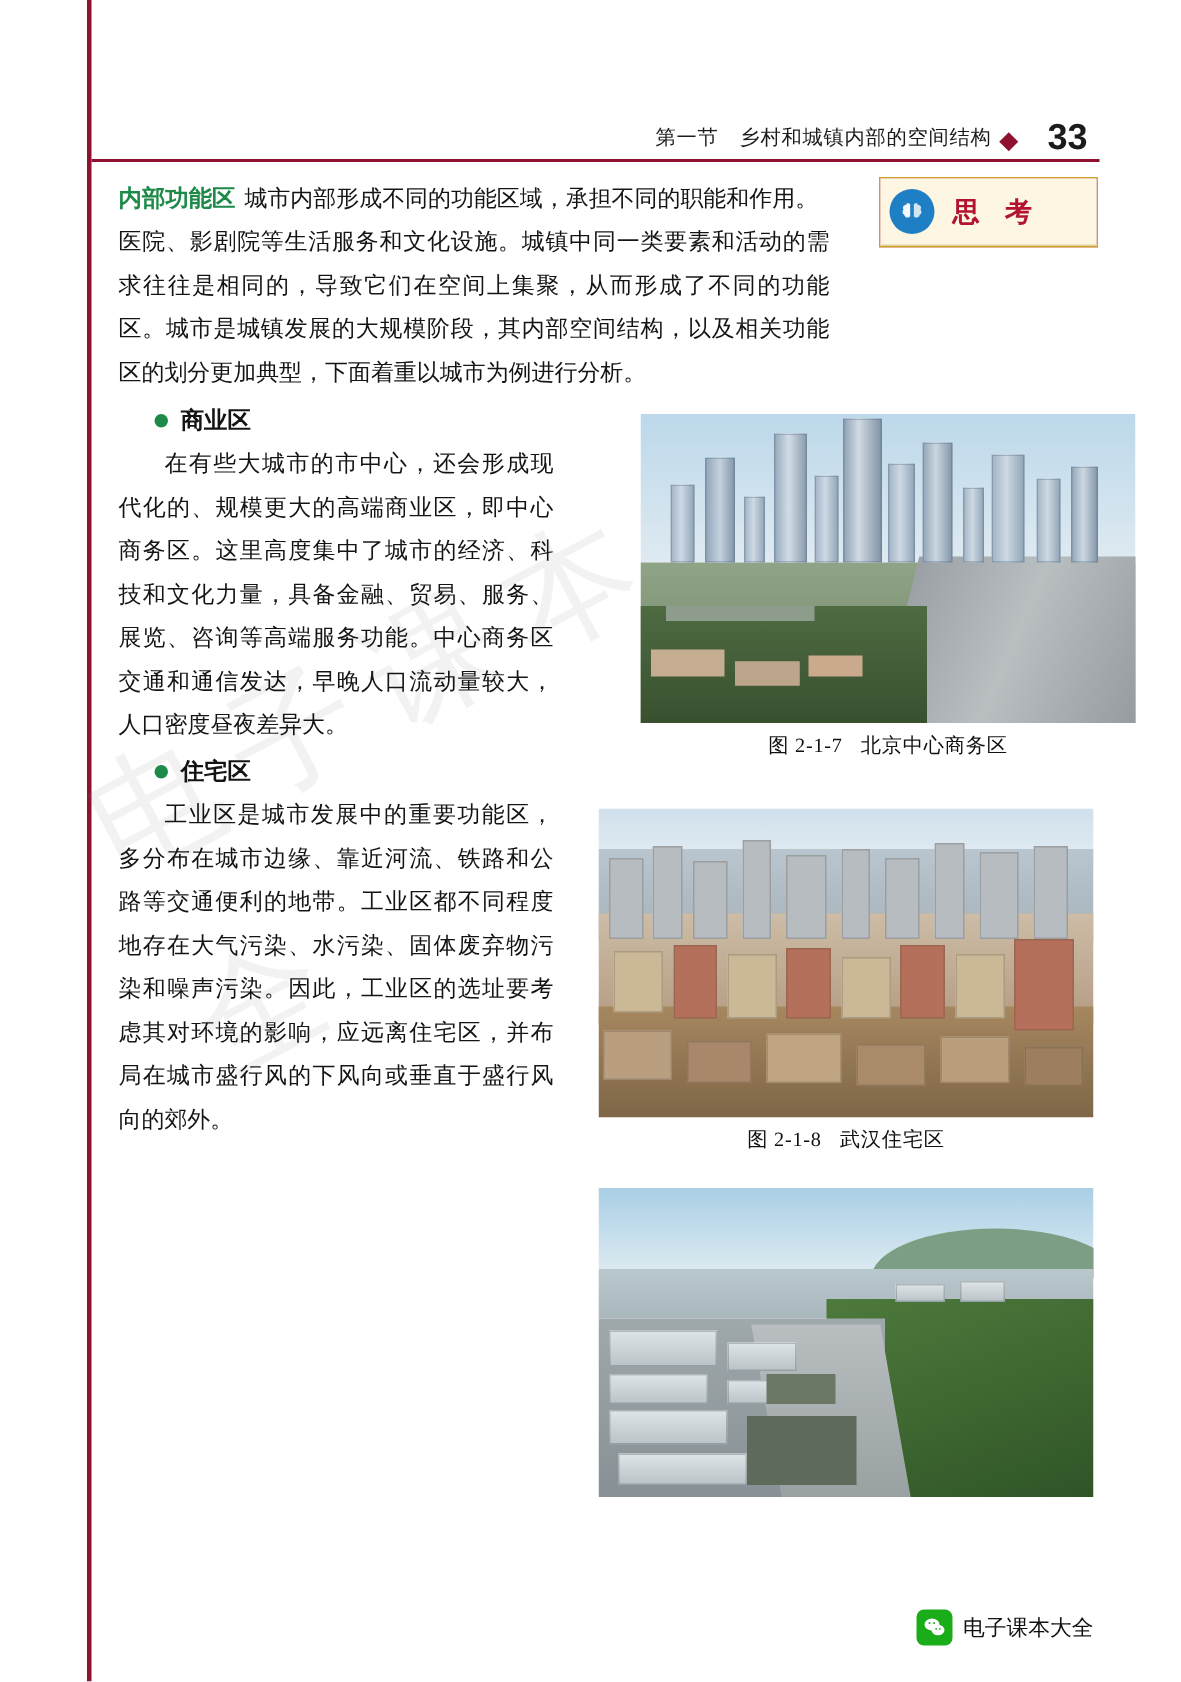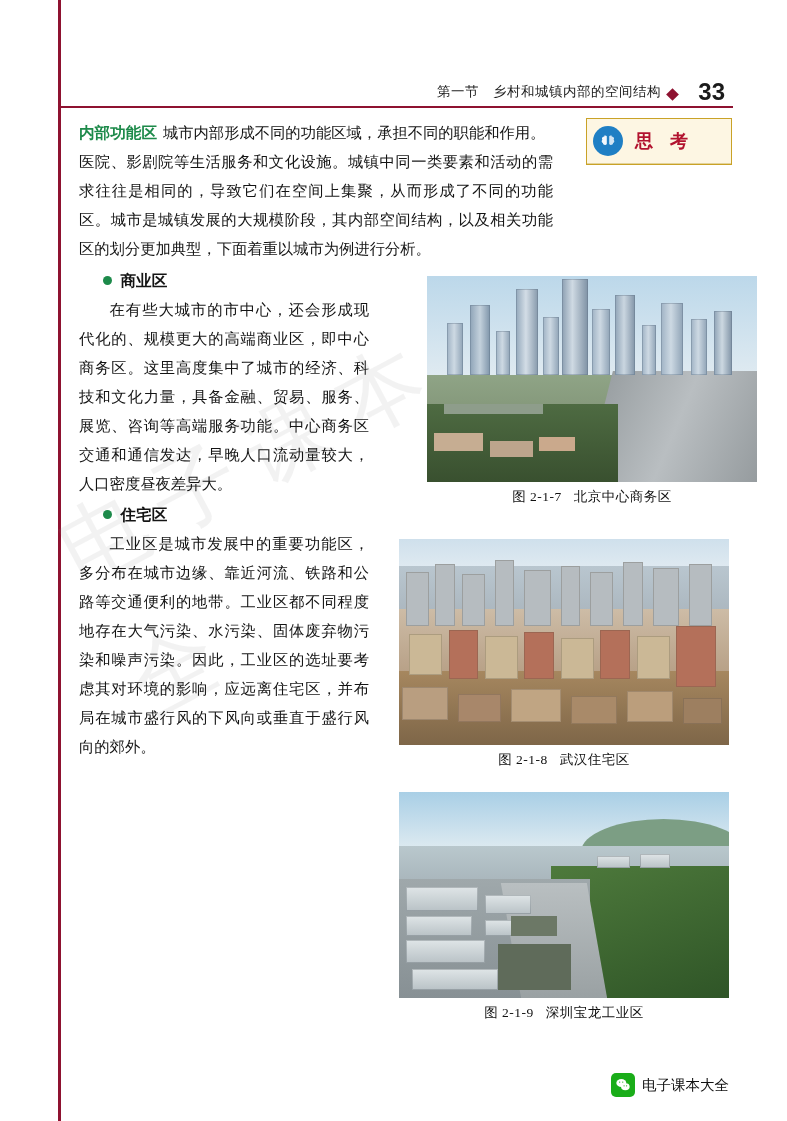--- a/index.html
+++ b/index.html
@@ -408,23 +408,20 @@
         <div class="roof" style="left:2%;  top:72%; width:24%; height:11%;"></div>
         <div class="roof" style="left:26%; top:50%; width:14%; height:9%;"></div>
         <div class="roof" style="left:26%; top:62%; width:12%; height:8%;"></div>
         <div class="roof" style="left:4%;  top:86%; width:26%; height:10%;"></div>
         <div class="lot" style="left:30%; top:74%; width:22%; height:22%; background:#5f6b5a;"></div>
         <div class="lot" style="left:34%; top:60%; width:14%; height:10%; background:#6c7866;"></div>
         <div class="roof" style="left:60%; top:31%; width:10%; height:6%;"></div>
         <div class="roof" style="left:73%; top:30%; width:9%;  height:7%;"></div>
       </div>
     </div>
-    <div class="fig-cap">
-      <span class="num">图 2-1-9</span><span>深圳宝龙工业区</span>
-    </div>
   </div>
 
   <div class="footer">
     <span class="wechat-badge">
       <svg width="16" height="16" viewBox="0 0 24 24">
         <ellipse cx="9.5" cy="9" rx="7.5" ry="6" fill="#fff"></ellipse>
         <ellipse cx="15.5" cy="14.5" rx="6.5" ry="5.2" fill="#fff"></ellipse>
         <circle cx="7" cy="7.6" r="1" fill="#1aad19"></circle>
         <circle cx="11.6" cy="7.6" r="1" fill="#1aad19"></circle>
         <circle cx="13.6" cy="13.3" r=".9" fill="#1aad19"></circle>

